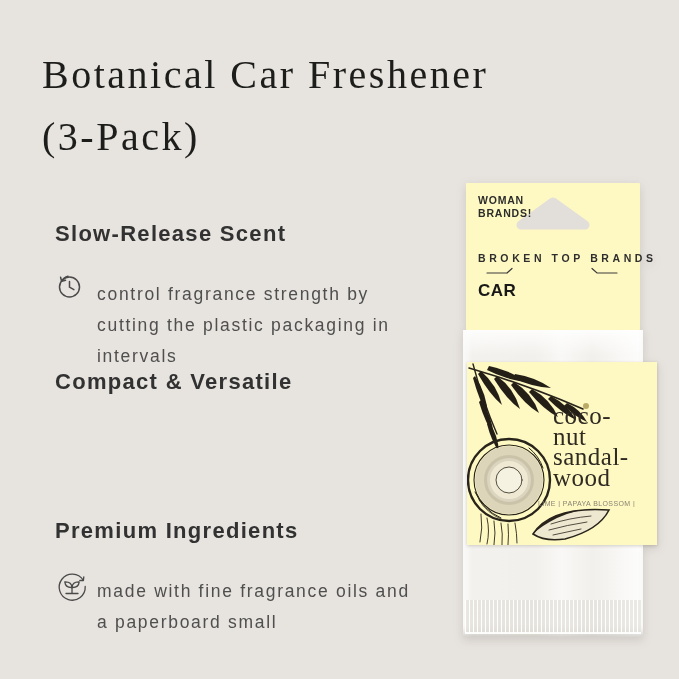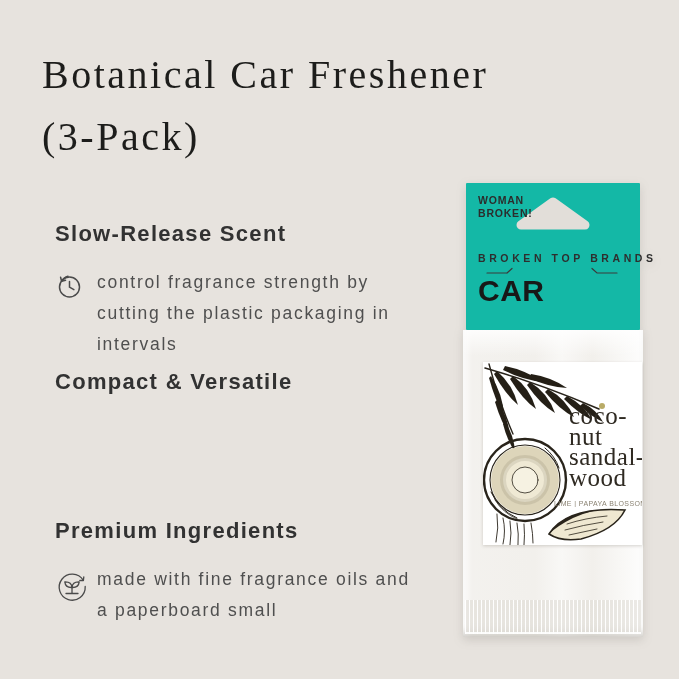--- a/index.html
+++ b/index.html
@@ -28,51 +28,51 @@
   .feature h3 {
     font-size:22px; font-weight:700; letter-spacing:1.3px;
     color:#323232; margin-bottom:20px;margin-top:7px;
   }
   .feature .row { display:flex; align-items:flex-start; }
   .feature .icon-wrap {
     width:42px; flex:0 0 42px; padding-top:5px; color:#4a4a4a;
   }
   .feature .desc {
     font-size:17.5px; line-height:31px; letter-spacing:1.7px;
-    color:#4f4f4f; width:325px;
+    color:#4f4f4f; width:325px;margin-top:12px;
   }
   svg { display:block; }
 
   
   .package {
     position:absolute; left:463px; top:183px; width:180px; height:454px;
     filter:drop-shadow(0 3px 5px rgba(90,84,76,0.18));
   }
   .card {
     position:absolute; left:3px; top:0; width:174px; height:147px;
-    background:#14b8a6; border-radius:1px;
+    background:#fef9c3; border-radius:1px;
   }
   .hang-tab { position:absolute; left:0; top:10px; width:174px; height:42px; }
   .woman-owned {
     position:absolute; left:12px; top:11px;
     font-size:10.5px; font-weight:700; letter-spacing:0.8px;
     line-height:12.5px; color:#2c2c2c;
   }
   .brand-line {
     position:absolute; left:12px; top:69px; width:140px;
     font-size:10.5px; font-weight:700; letter-spacing:3.6px;
     color:#2e2e2e; white-space:nowrap;
   }
   .brand-dashes { position:absolute; left:12px; top:84px; width:150px; height:8px; color:#3a3a3a; }
   .brand-dashes svg { position:absolute; top:0; }
   .brand-dashes .d-left { left:8px; }
   .brand-dashes .d-right { right:10px; }
   .product-name {
     position:absolute; left:12px; top:94px;
-    font-size:30px; font-weight:800; letter-spacing:0.5px;
+    font-size:17px; font-weight:800; letter-spacing:0.5px;
     line-height:28px; color:#181818;
   }
 
   .plastic {
     position:absolute; left:0; top:147px; width:180px; height:307px;
     background:
       linear-gradient(180deg, rgba(255,255,255,0.85), rgba(255,255,255,0) 26px),
       linear-gradient(90deg,
         rgba(255,255,255,0.85) 0px, rgba(255,255,255,0.15) 9px,
         rgba(244,242,238,0.3) 40%, rgba(255,255,255,0.55) 55%,
@@ -83,22 +83,22 @@
   .crimp {
     position:absolute; left:2px; bottom:3px; width:176px; height:34px;
     background:
       repeating-linear-gradient(90deg,
         rgba(255,255,255,0.95) 0px, rgba(255,255,255,0.95) 1.5px,
         rgba(221,218,211,0.55) 1.5px, rgba(221,218,211,0.55) 4px);
     border-bottom:2px solid rgba(255,255,255,0.9);
   }
 
   .label-card {
-    position:absolute; left:20px; top:179px; width:159px; height:183px;
-    background:#ffffff; overflow:hidden;
+    position:absolute; left:4px; top:179px; width:190px; height:183px;
+    background:#fef9c3; overflow:hidden;
     box-shadow:0 1px 3px rgba(100,92,78,0.25);
   }
   .label-art { position:absolute; left:0; top:0; }
   .scent-name {
     position:absolute; left:86px; top:44px;
     font-family:"Liberation Serif", serif;
     font-size:25px; line-height:20.5px; letter-spacing:0.5px;
     color:#2f2a22;
   }
   .scent-notes {
@@ -156,21 +156,21 @@
   <div class="package">
 
     <div class="card">
       <div class="hang-tab">
         <svg width="174" height="42" viewBox="0 0 174 42">
           <polygon points="55,32 87,9 119,32" fill="#e2ded9" stroke="#e2ded9" stroke-width="9" stroke-linejoin="round"></polygon>
         </svg>
       </div>
       <div class="woman-owned">
         <div>WOMAN</div>
-        <div>BROKEN!</div>
+        <div>BRANDS!</div>
       </div>
       <div class="brand-line">BROKEN TOP BRANDS</div>
       <div class="brand-dashes">
         <svg class="d-left" width="28" height="8" viewBox="0 0 28 8" stroke="currentColor" stroke-width="1.2" fill="none" stroke-linecap="round">
           <path d="M1 6 H21 M21 6 L26 1.5"></path>
         </svg>
         <svg class="d-right" width="28" height="8" viewBox="0 0 28 8" stroke="currentColor" stroke-width="1.2" fill="none" stroke-linecap="round">
           <path d="M2 1.5 L7 6 H27"></path>
         </svg>
       </div>

